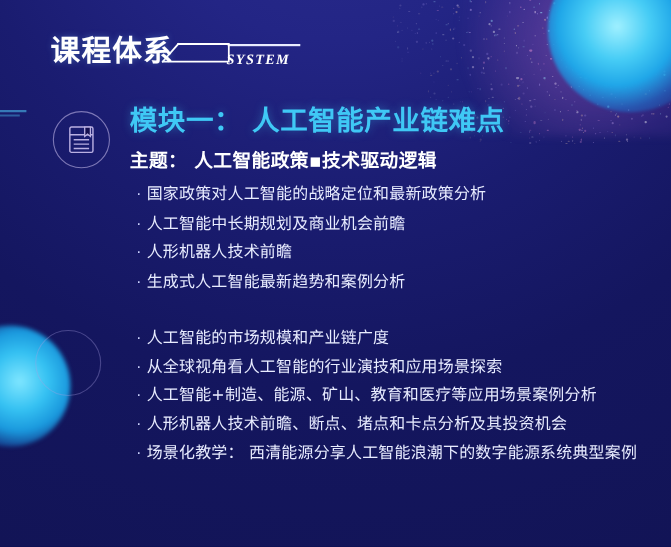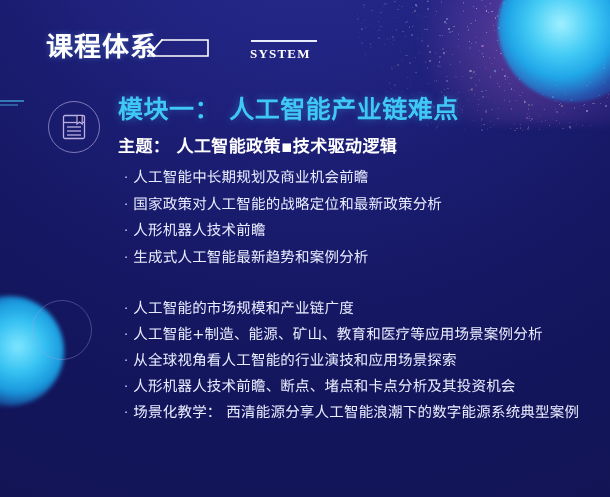--- a/index.html
+++ b/index.html
@@ -105,23 +105,24 @@
   }
   .logo-shape {
     position: absolute;
     left: 96px;
     top: 24px;
     width: 72px;
     height: 20px;
     z-index: 2;
   }
   .logo-sys {
-    margin-left: 92px;
+    margin-left: 48px;
     position: relative;
     padding-top: 4px;
+    font-style: italic;
   }
   .logo-rule {
     width: 66px;
     height: 2px;
     background: #e9ecff;
     margin: 0 0 5px 1px;
   }
   .logo-sys-text {
     font-family: "Liberation Serif", "DejaVu Serif", serif;
     font-size: 13px;
@@ -663,30 +664,30 @@
           <line x1="6" y1="18" x2="20" y2="18" stroke="#bab0e2" stroke-width="1.3"></line>
           <line x1="6" y1="22" x2="20" y2="22" stroke="#bab0e2" stroke-width="1.3"></line>
         </svg>
       </div>
       <div class="module-text">
         <div class="module-title">模块一： 人工智能产业链难点</div>
         <div class="module-subtitle">主题： 人工智能政策▪技术驱动逻辑</div>
       </div>
     </div>
     <ul class="bullets">
+      <li><span class="dot">·</span><span>国家政策对人工智能的战略定位和最新政策分析</span></li>
       <li><span class="dot">·</span><span>人工智能中长期规划及商业机会前瞻</span></li>
-      <li><span class="dot">·</span><span>国家政策对人工智能的战略定位和最新政策分析</span></li>
       <li><span class="dot">·</span><span>人形机器人技术前瞻</span></li>
       <li><span class="dot">·</span><span>生成式人工智能最新趋势和案例分析</span></li>
     </ul>
   </section>
 
   <section class="module" id="module-2">
     <ul class="bullets">
       <li><span class="dot">·</span><span>人工智能的市场规模和产业链广度</span></li>
+      <li><span class="dot">·</span><span>从全球视角看人工智能的行业演技和应用场景探索</span></li>
       <li><span class="dot">·</span><span>人工智能+制造、能源、矿山、教育和医疗等应用场景案例分析</span></li>
-      <li><span class="dot">·</span><span>从全球视角看人工智能的行业演技和应用场景探索</span></li>
       <li><span class="dot">·</span><span>人形机器人技术前瞻、断点、堵点和卡点分析及其投资机会</span></li>
       <li><span class="dot">·</span><span>场景化教学： 西清能源分享人工智能浪潮下的数字能源系统典型案例</span></li>
     </ul>
   </section>
 
 </div>
 
 </body></html>

